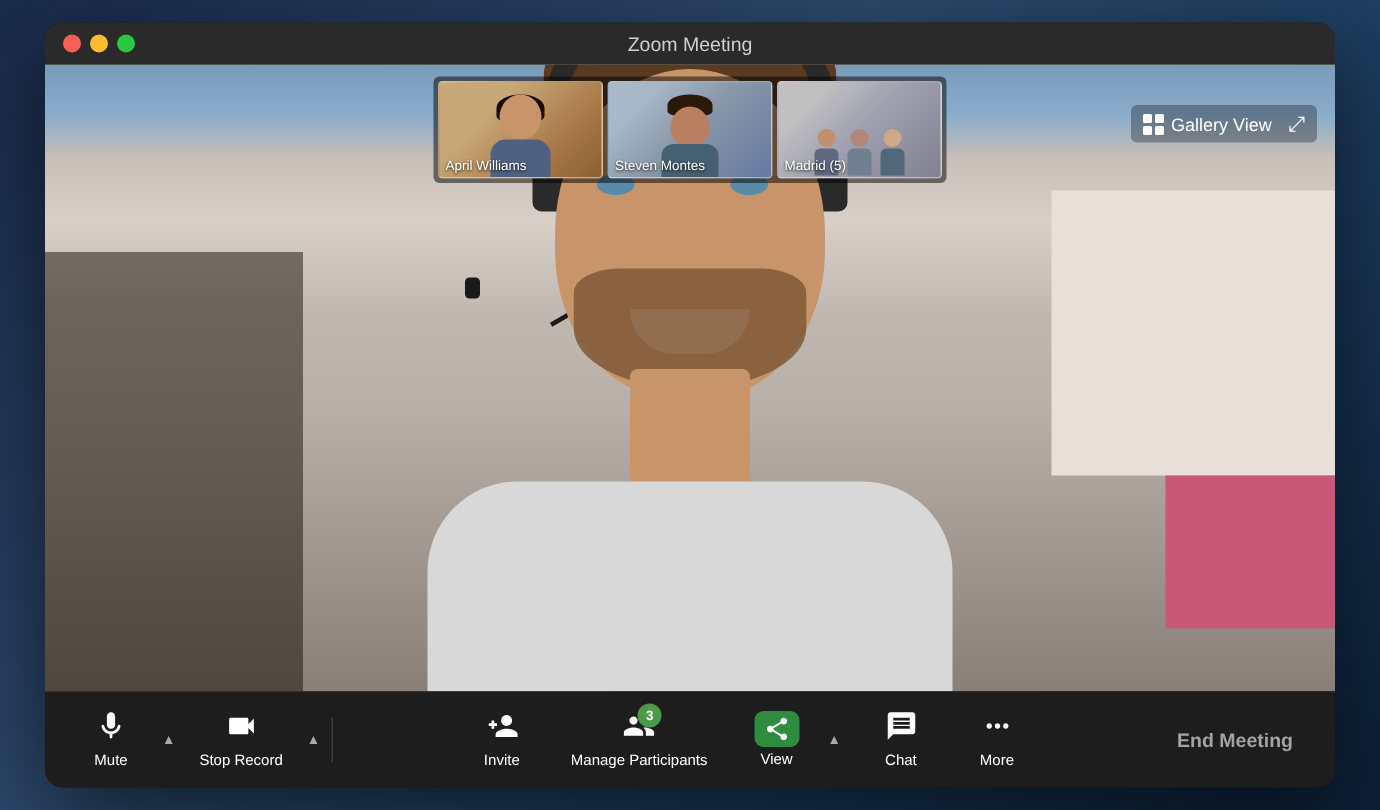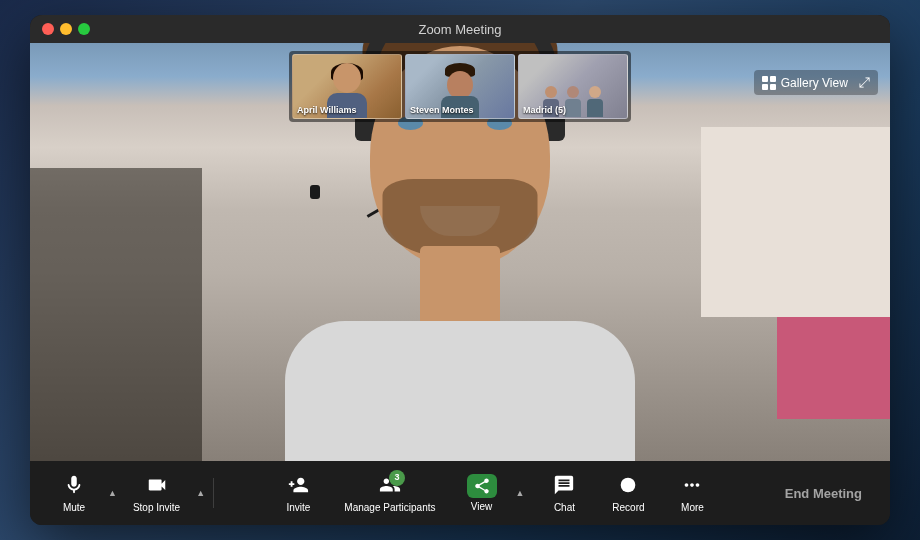--- a/index.html
+++ b/index.html
@@ -360,21 +360,21 @@
       border-radius: 10px 10px 0 0;
     }
 
     .thumb-label {
       position: absolute;
       bottom: 3px;
       left: 4px;
       font-size: 9px;
       color: white;
       text-shadow: 0 1px 2px rgba(0,0,0,0.9);
-      font-weight: 700;
+      font-weight: 400;
       white-space: nowrap;
     }
 
     
     .gallery-btn {
       position: absolute;
       top: 10px;
       right: 12px;
       display: flex;
       align-items: center;
@@ -674,21 +674,21 @@
         </div>
       </div>
 
       <div class="tool-btn-group">
         <div class="tool-btn">
           <div class="tool-icon">
             <svg class="icon-svg" viewBox="0 0 24 24">
                 <path d="M17 10.5V7c0-.55-.45-1-1-1H4c-.55 0-1 .45-1 1v10c0 .55.45 1 1 1h12c.55 0 1-.45 1-1v-3.5l4 4v-11l-4 4z"></path>
               </svg>
           </div>
-          <span class="tool-label">Stop Invite</span>
+          <span class="tool-label">Stop Record</span>
         </div>
         <div class="tool-btn" style="min-width:16px;padding:6px 4px;">
           <span class="tool-arrow">▲</span>
         </div>
       </div>
     </div>
 
     <div class="divider-v"></div>
 
     <div class="toolbar-center">
@@ -730,28 +730,20 @@
 
       <div class="tool-btn">
         <div class="tool-icon">
           <svg class="icon-svg" viewBox="0 0 24 24">
               <path d="M20 2H4c-1.1 0-2 .9-2 2v18l4-4h14c1.1 0 2-.9 2-2V4c0-1.1-.9-2-2-2zm-2 12H6v-2h12v2zm0-3H6V9h12v2zm0-3H6V6h12v2z"></path>
             </svg>
         </div>
         <span class="tool-label">Chat</span>
       </div>
 
-      <div class="tool-btn">
-        <div class="tool-icon">
-          <svg class="icon-svg" viewBox="0 0 24 24">
-              <circle cx="12" cy="12" r="8"></circle>
-            </svg>
-        </div>
-        <span class="tool-label">Record</span>
-      </div>
 
       <div class="tool-btn">
         <div class="tool-icon">
           <svg class="icon-svg" viewBox="0 0 24 24">
               <path d="M6 10c-1.1 0-2 .9-2 2s.9 2 2 2 2-.9 2-2-.9-2-2-2zm12 0c-1.1 0-2 .9-2 2s.9 2 2 2 2-.9 2-2-.9-2-2-2zm-6 0c-1.1 0-2 .9-2 2s.9 2 2 2 2-.9 2-2-.9-2-2-2z"></path>
             </svg>
         </div>
         <span class="tool-label">More</span>
       </div>
     </div>

